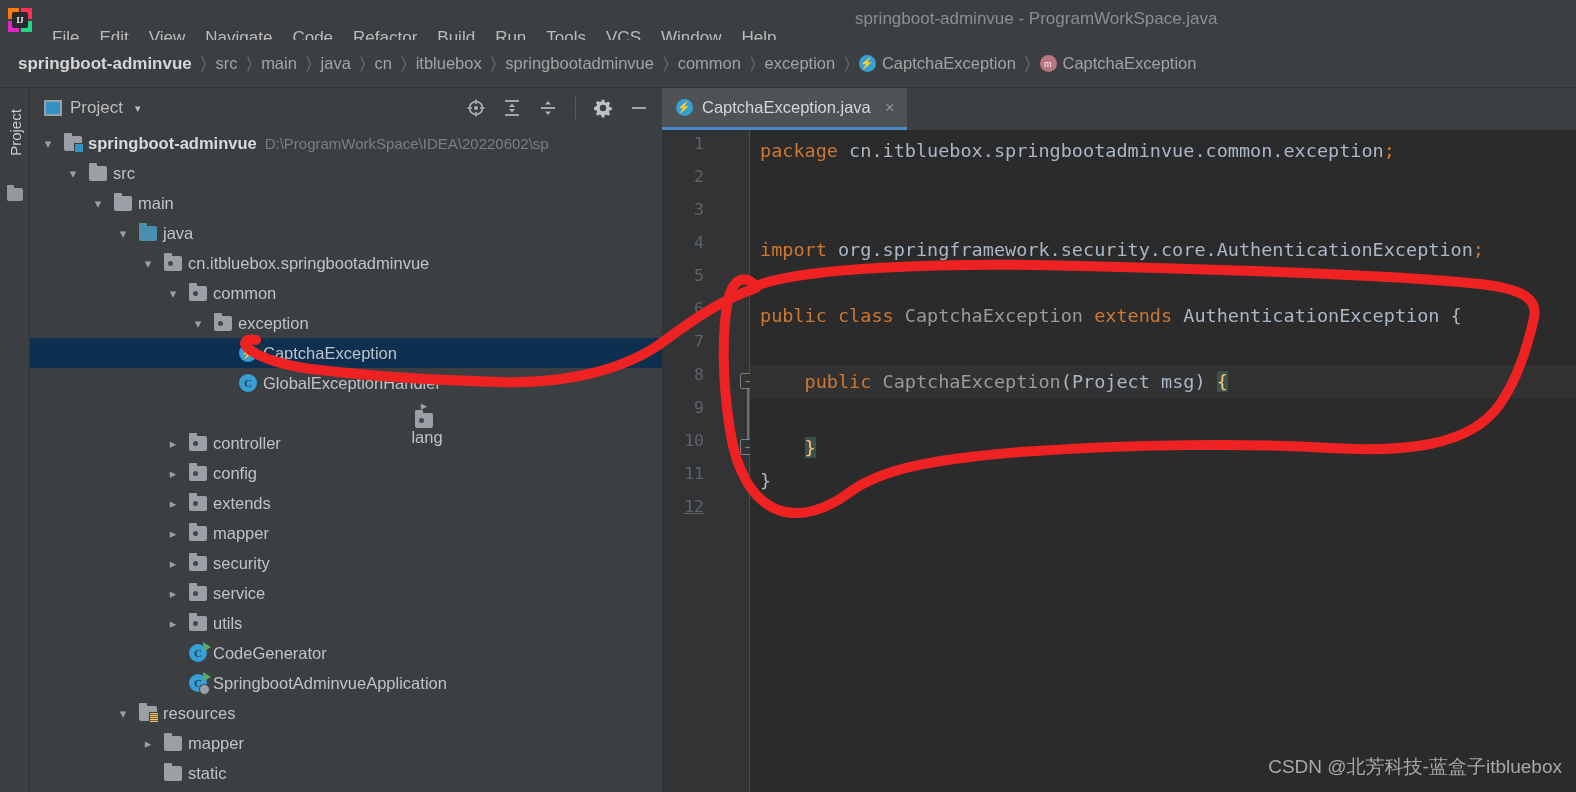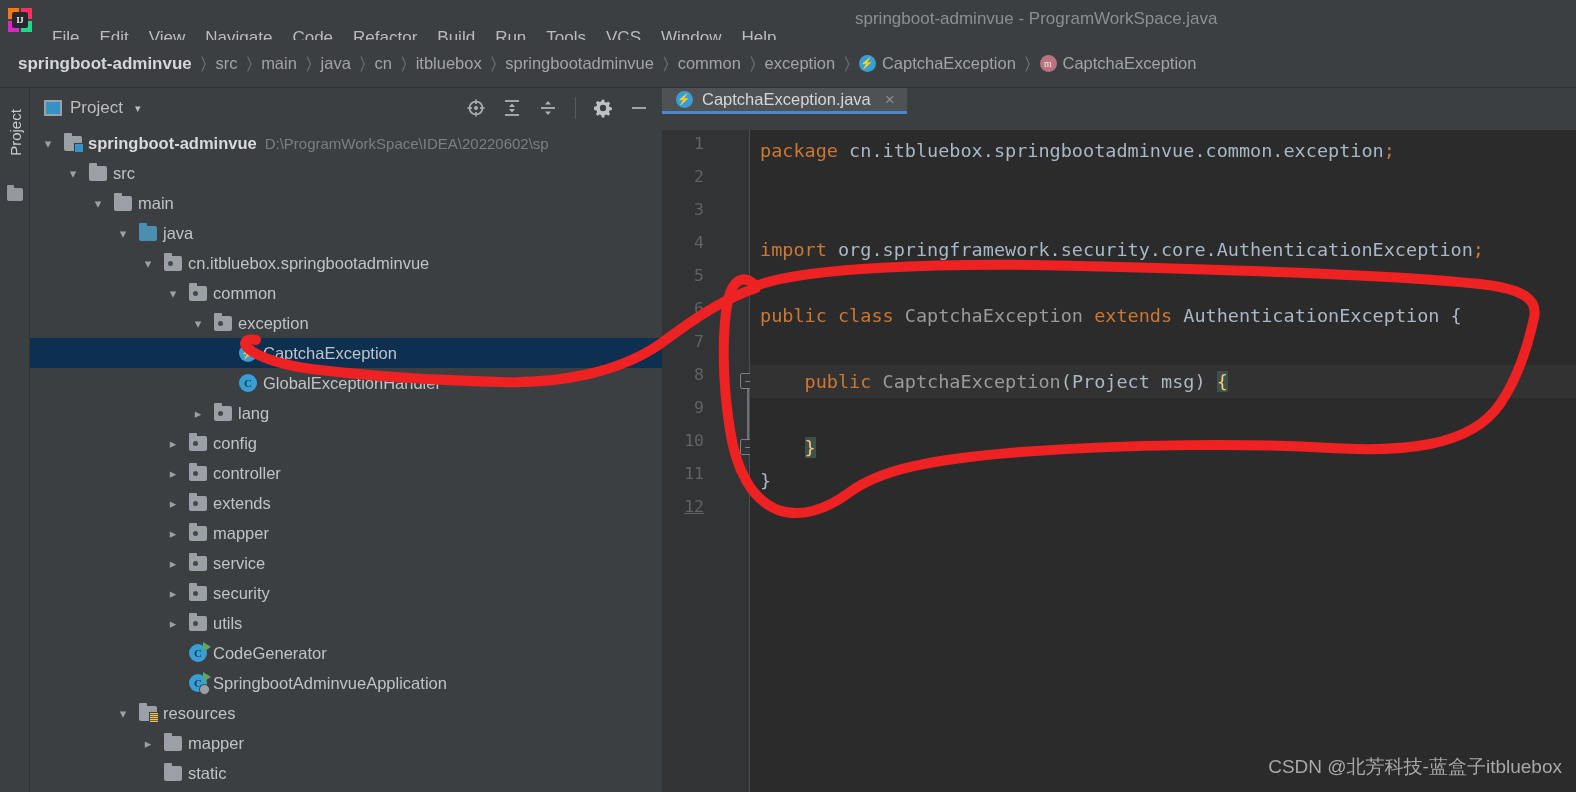--- a/index.html
+++ b/index.html
@@ -221,21 +221,21 @@
   
   .editor-wrap {
     position: absolute; left: 662px; top: 88px;
     width: 914px; height: 704px; background: #2b2b2b;
   }
   .tabbar {
     position: absolute; left: 0; top: 0; width: 914px; height: 42px;
     background: #3c3f41;
   }
   .tab {
-    position: absolute; left: 0; top: 0; height: 26px;
+    position: absolute; left: 0; top: 0; height: 42px;
     background: #4e5254;
     display: flex; align-items: center; padding: 0 12px 0 14px;
     border-bottom: 3px solid #4a88c7;
   }
   .tab-label { color: #d4d6d8; font-size: 16.5px; margin-left: 9px; }
   .tab-close {
     margin-left: 14px; color: #8b8f91; font-size: 17px; cursor: pointer;
     line-height: 1;
   }
   .gutter {
@@ -473,61 +473,61 @@
         <span style="width: 8px; flex: 0 0 auto;"></span>
         <span class="ic-exccls">⚡</span>
         <span class="tlabel">CaptchaException</span>
       </div>
       <div class="trow" style="padding-left: 185px;">
         <span class="twist"></span>
         <span style="width: 8px; flex: 0 0 auto;"></span>
         <span class="ic-class">C</span>
         <span class="tlabel">GlobalExceptionHandler</span>
       </div>
-      <div class="trow" style="padding-left: 160px;">
+      <div class="trow" style="padding-left: 160px; flex-direction: column;">
         <span class="twist closed"></span>
         <span style="width: 8px; flex: 0 0 auto;"></span>
         <span class="ic ic-pkg"></span>
         <span class="tlabel">lang</span>
       </div>
       <div class="trow" style="padding-left: 135px;">
         <span class="twist closed"></span>
         <span style="width: 8px; flex: 0 0 auto;"></span>
         <span class="ic ic-pkg"></span>
+        <span class="tlabel">controller</span>
+      </div>
+      <div class="trow" style="padding-left: 135px;">
+        <span class="twist closed"></span>
+        <span style="width: 8px; flex: 0 0 auto;"></span>
+        <span class="ic ic-pkg"></span>
         <span class="tlabel">config</span>
       </div>
       <div class="trow" style="padding-left: 135px;">
         <span class="twist closed"></span>
         <span style="width: 8px; flex: 0 0 auto;"></span>
         <span class="ic ic-pkg"></span>
-        <span class="tlabel">controller</span>
-      </div>
-      <div class="trow" style="padding-left: 135px;">
-        <span class="twist closed"></span>
-        <span style="width: 8px; flex: 0 0 auto;"></span>
-        <span class="ic ic-pkg"></span>
         <span class="tlabel">extends</span>
       </div>
       <div class="trow" style="padding-left: 135px;">
         <span class="twist closed"></span>
         <span style="width: 8px; flex: 0 0 auto;"></span>
         <span class="ic ic-pkg"></span>
         <span class="tlabel">mapper</span>
       </div>
       <div class="trow" style="padding-left: 135px;">
         <span class="twist closed"></span>
         <span style="width: 8px; flex: 0 0 auto;"></span>
         <span class="ic ic-pkg"></span>
+        <span class="tlabel">security</span>
+      </div>
+      <div class="trow" style="padding-left: 135px;">
+        <span class="twist closed"></span>
+        <span style="width: 8px; flex: 0 0 auto;"></span>
+        <span class="ic ic-pkg"></span>
         <span class="tlabel">service</span>
-      </div>
-      <div class="trow" style="padding-left: 135px;">
-        <span class="twist closed"></span>
-        <span style="width: 8px; flex: 0 0 auto;"></span>
-        <span class="ic ic-pkg"></span>
-        <span class="tlabel">security</span>
       </div>
       <div class="trow" style="padding-left: 135px;">
         <span class="twist closed"></span>
         <span style="width: 8px; flex: 0 0 auto;"></span>
         <span class="ic ic-pkg"></span>
         <span class="tlabel">utils</span>
       </div>
       <div class="trow" style="padding-left: 135px;">
         <span class="twist"></span>
         <span style="width: 8px; flex: 0 0 auto;"></span>

